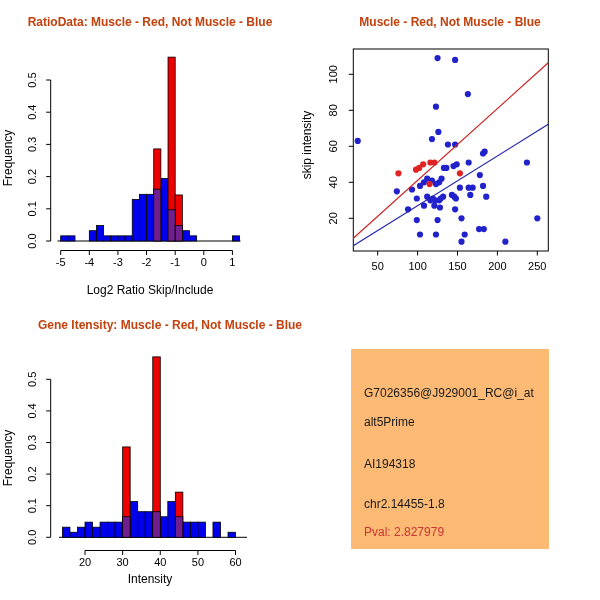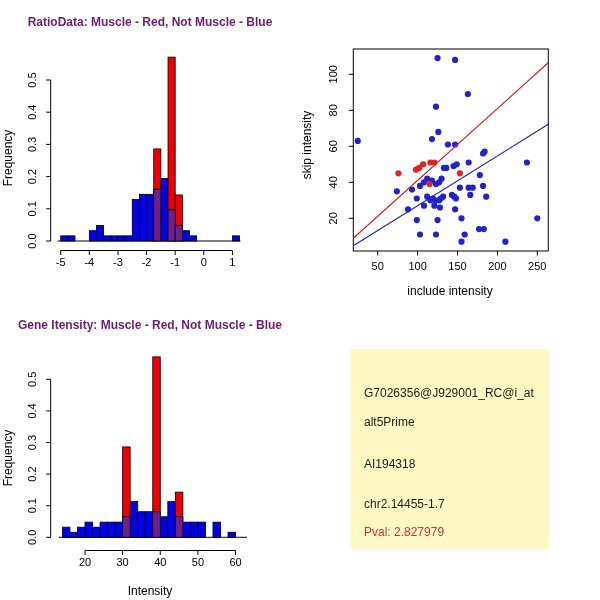--- a/index.html
+++ b/index.html
@@ -1,21 +1,21 @@
 <!DOCTYPE html>
 <html><head>
 <meta charset="utf-8">
 <style>
   html,body{margin:0;padding:0;background:#ffffff;}
   #canvas{position:relative;width:600px;height:600px;background:#ffffff;overflow:hidden;
           font-family:"Liberation Sans",sans-serif;}
   .panel{position:absolute;width:300px;height:300px;}
   .panel svg{position:absolute;left:0;top:0;}
   .title{position:absolute;left:0;top:15px;width:100%;text-align:center;
-         font-size:12px;font-weight:bold;color:#701a75;white-space:nowrap;}
+         font-size:12px;font-weight:bold;color:#c2410c;white-space:nowrap;}
   .xlabel{position:absolute;left:0;top:283px;width:100%;text-align:center;
           font-size:12px;color:#000;}
   .ylabel{position:absolute;width:120px;text-align:center;font-size:12px;color:#000;
           transform:rotate(-90deg);}
   .tick{font-family:"Liberation Sans",sans-serif;font-size:11px;fill:#000;}
   .infobox{position:absolute;left:51px;top:49px;width:198px;height:200px;}
   .info-line{position:absolute;left:13px;font-size:12px;color:#1a1a1a;white-space:nowrap;}
   .info-line.pval{color:#cc3333;}
 </style>
 </head>
@@ -82,20 +82,21 @@
           <rect x="168.025" y="57.138000000000005" width="7.155" height="183.862" fill="#ee0000" stroke="#000" stroke-width="0.8"></rect>
           <rect x="175.18" y="194.954" width="7.155" height="46.04599999999999" fill="#ee0000" stroke="#000" stroke-width="0.8"></rect>
         </g>
         <g>
           <rect x="153.715" y="189.15800000000002" width="7.155" height="51.841999999999985" fill="#70208e" stroke="#000" stroke-width="0.8"></rect>
           <rect x="168.025" y="209.766" width="7.155" height="31.23400000000001" fill="#70208e" stroke="#000" stroke-width="0.8"></rect>
           <rect x="175.18" y="225.544" width="7.155" height="15.455999999999989" fill="#70208e" stroke="#000" stroke-width="0.8"></rect>
         </g>
       </svg>
     <div class="title">RatioData: Muscle - Red, Not Muscle - Blue</div>
+    <div class="xlabel">Log2 Ratio Skip/Include</div>
     <div class="ylabel" style="left:-52px;top:151px;">Frequency</div>
   </div>
 
   <div class="panel" style="left:300px;top:0;">
     <svg id="svg-scatter" width="300" height="300">
         <g>
           <line x1="77.7" y1="251" x2="77.7" y2="255.5" stroke="#000"></line>
           <text x="77.7" y="269.5" text-anchor="middle" class="tick">50</text>
           <line x1="117.60000000000001" y1="251" x2="117.60000000000001" y2="255.5" stroke="#000"></line>
           <text x="117.60000000000001" y="269.5" text-anchor="middle" class="tick">100</text>
@@ -193,21 +194,21 @@
           <circle cx="129.57" cy="184.10000000000002" r="3.1" fill="#e02424"></circle>
           <circle cx="159.894" cy="173.3" r="3.1" fill="#e02424"></circle>
         </g>
         <g>
           <line x1="53.2812" y1="238.28" x2="248.2326" y2="62.78" stroke="#cc2222" stroke-width="1.2"></line>
         </g>
         <g>
           <line x1="53.2812" y1="245.66000000000003" x2="248.2326" y2="124.34" stroke="#2222aa" stroke-width="1.2"></line>
         </g>
       </svg>
-    <div class="xlabel" style="top:284px;">include intensity</div>
+    <div class="title">Muscle - Red, Not Muscle - Blue</div>
     <div class="ylabel" style="left:-53px;top:138px;">skip intensity</div>
   </div>
 
   <div class="panel" style="left:0;top:300px;">
     <svg id="svg-gene_hist" width="300" height="300">
         <g>
           <line x1="50.7" y1="237.3" x2="50.7" y2="79.30000000000001" stroke="#000"></line>
           <line x1="50.7" y1="237.3" x2="46.2" y2="237.3" stroke="#000"></line>
           <text x="36" y="237.3" text-anchor="middle" class="tick" transform="rotate(-90 36 237.3)">0.0</text>
           <line x1="50.7" y1="205.70000000000002" x2="46.2" y2="205.70000000000002" stroke="#000"></line>
@@ -261,28 +262,28 @@
           <rect x="122.64" y="146.92400000000004" width="7.528" height="90.37599999999998" fill="#ee0000" stroke="#000" stroke-width="0.8"></rect>
           <rect x="152.752" y="56.86400000000003" width="7.528" height="180.43599999999998" fill="#ee0000" stroke="#000" stroke-width="0.8"></rect>
           <rect x="175.336" y="192.11200000000002" width="7.528" height="45.18799999999999" fill="#ee0000" stroke="#000" stroke-width="0.8"></rect>
         </g>
         <g>
           <rect x="122.64" y="216.76000000000002" width="7.528" height="20.539999999999992" fill="#70208e" stroke="#000" stroke-width="0.8"></rect>
           <rect x="152.752" y="211.704" width="7.528" height="25.596000000000004" fill="#70208e" stroke="#000" stroke-width="0.8"></rect>
           <rect x="175.336" y="216.76000000000002" width="7.528" height="20.539999999999992" fill="#70208e" stroke="#000" stroke-width="0.8"></rect>
         </g>
       </svg>
-    <div class="title" style="top:18px;">Gene Itensity: Muscle - Red, Not Muscle - Blue</div>
-    <div class="xlabel" style="top:272px;margin-top:12px;">Intensity</div>
+    <div class="title" style="top:18px;margin-left:20px;">Gene Itensity: Muscle - Red, Not Muscle - Blue</div>
+    <div class="xlabel" style="top:272px;">Intensity</div>
     <div class="ylabel" style="left:-52px;top:151px;">Frequency</div>
   </div>
 
   <div class="panel" style="left:300px;top:300px;">
-    <div class="infobox" id="infobox" style="background: #fef9c3;">
+    <div class="infobox" id="infobox" style="background: #fdba74;">
       <div class="info-line" style="top: 37px; color: rgb(26, 26, 26);">G7026356@J929001_RC@i_at</div>
       <div class="info-line" style="top: 66px; color: rgb(26, 26, 26);">alt5Prime</div>
       <div class="info-line" style="top: 108px; color: rgb(26, 26, 26);">AI194318</div>
-      <div class="info-line" style="top: 148px; color: rgb(26, 26, 26);">chr2.14455-1.7</div>
+      <div class="info-line" style="top: 148px; color: rgb(26, 26, 26);">chr2.14455-1.8</div>
       <div class="info-line pval" style="top: 176px; color: rgb(204, 51, 51);">Pval: 2.827979</div>
     </div>
   </div>
 
 </div>
 
 </body></html>

